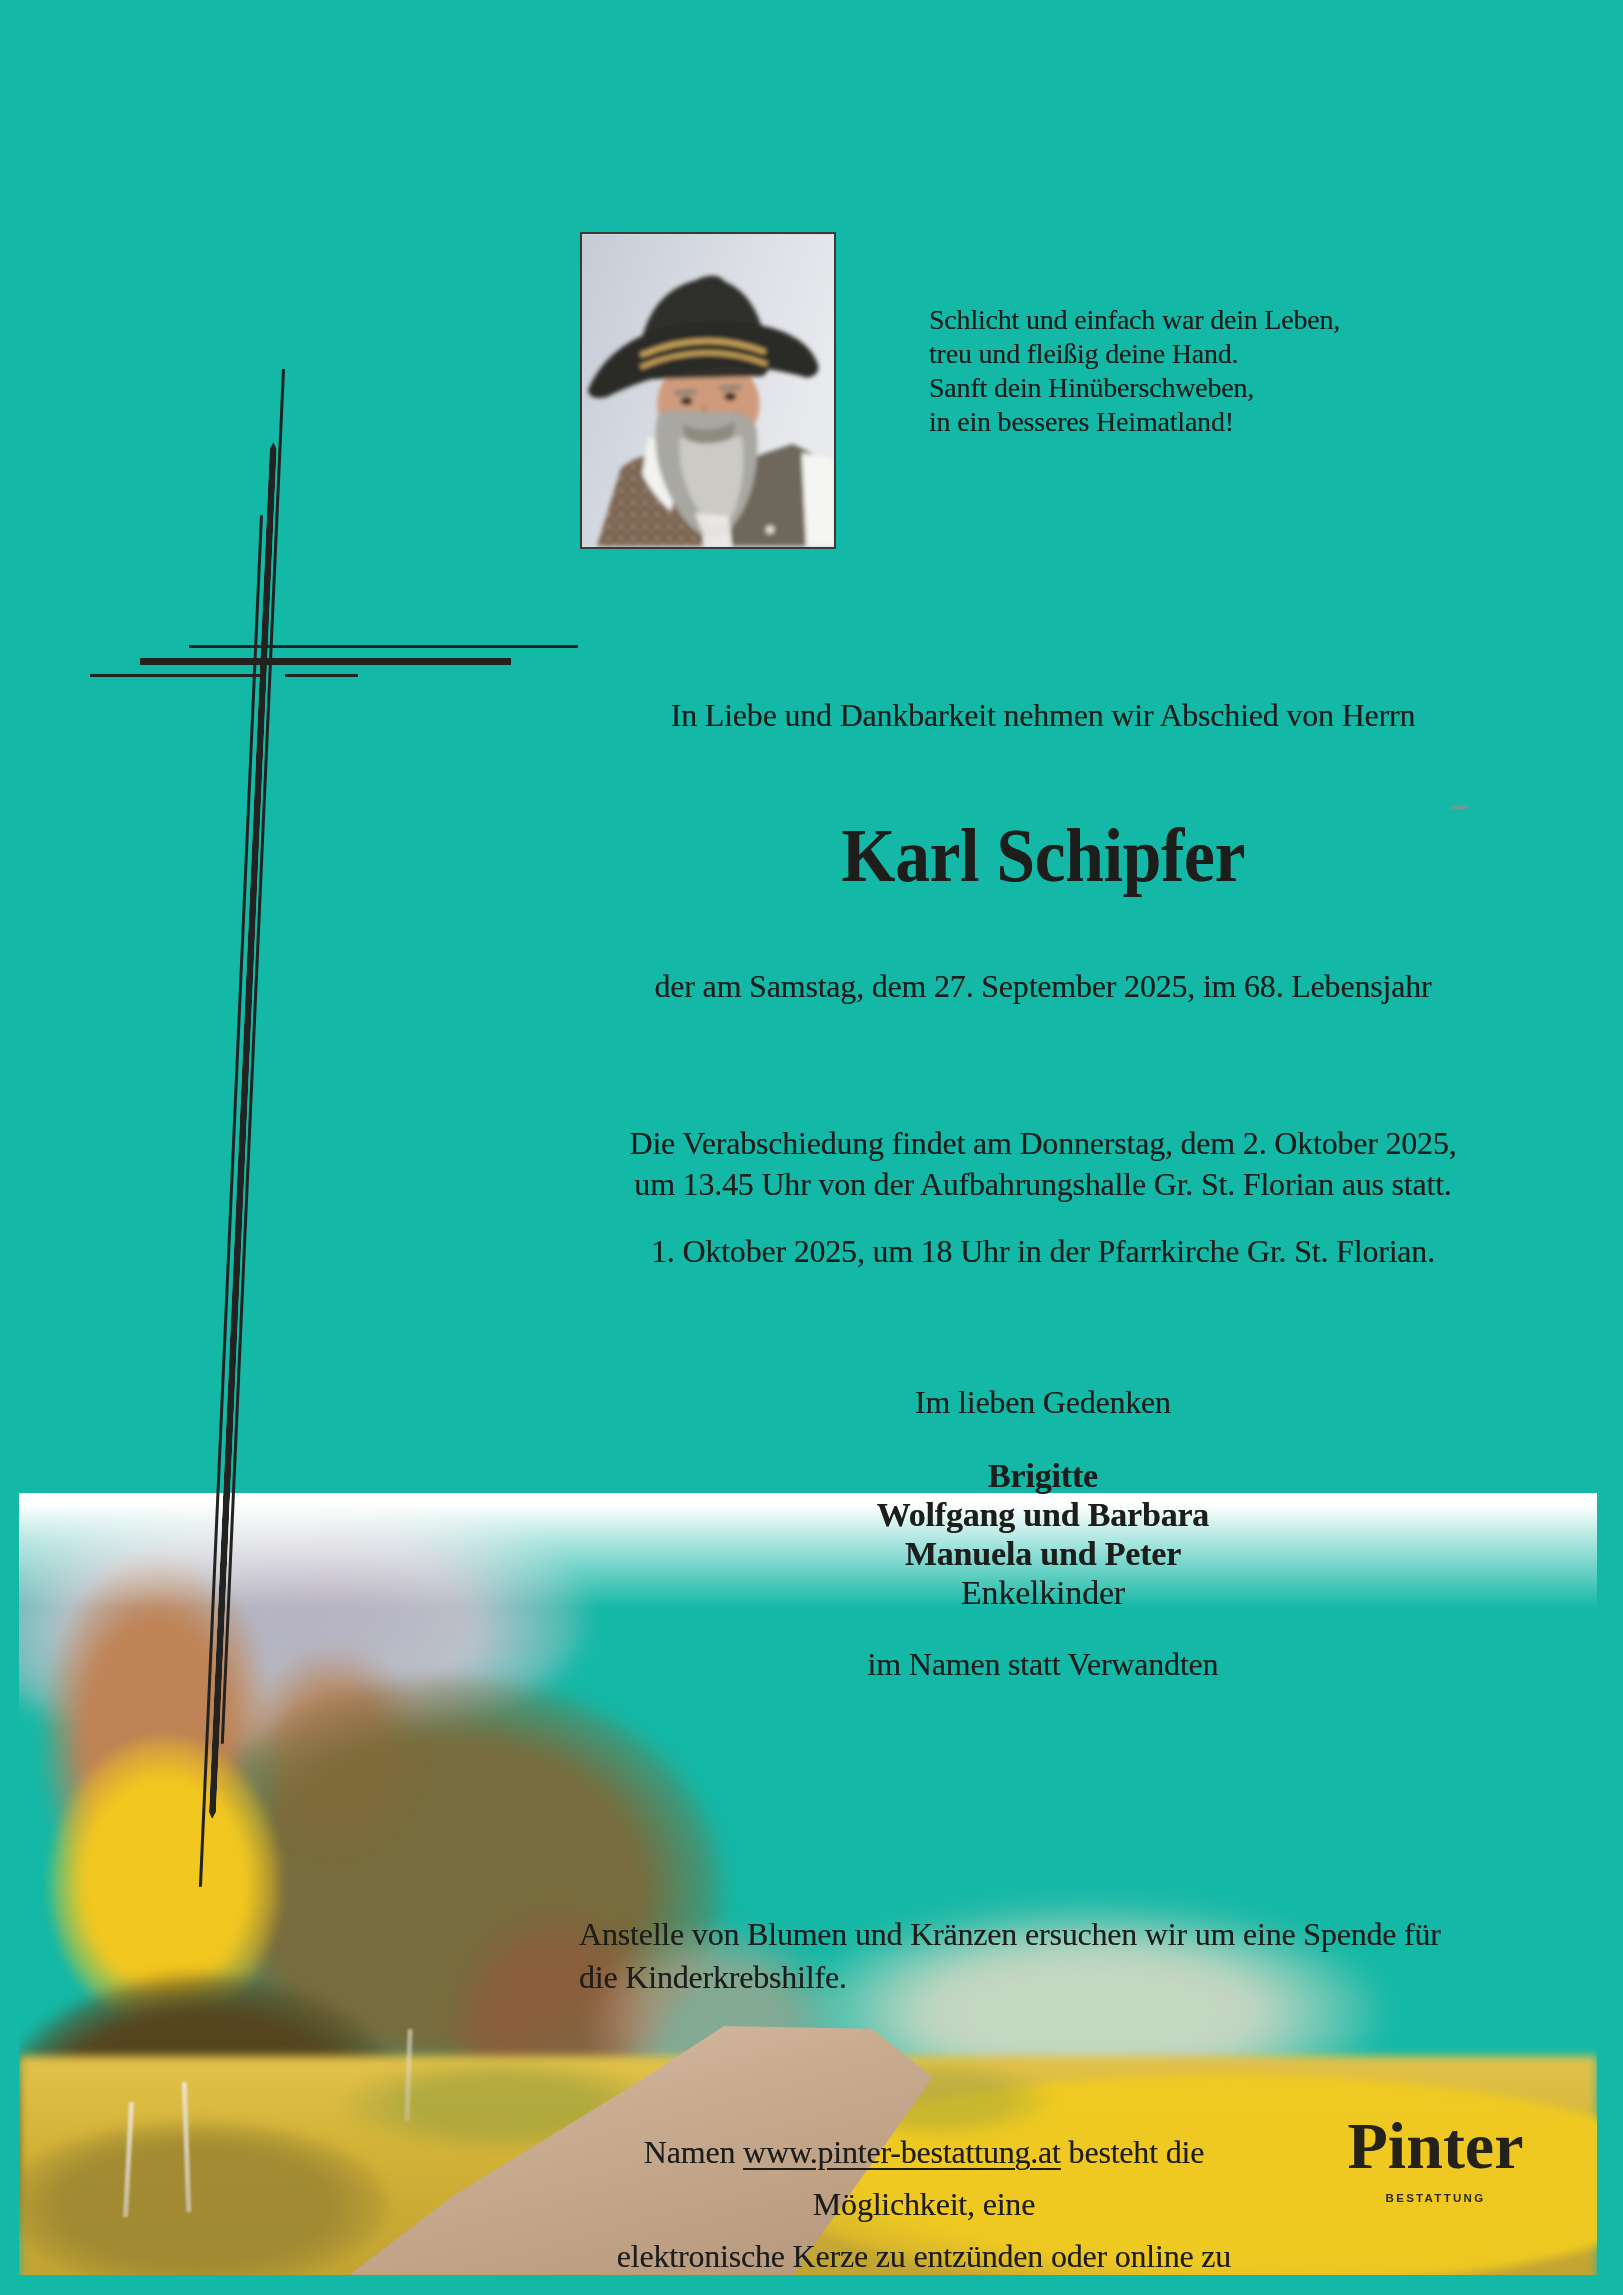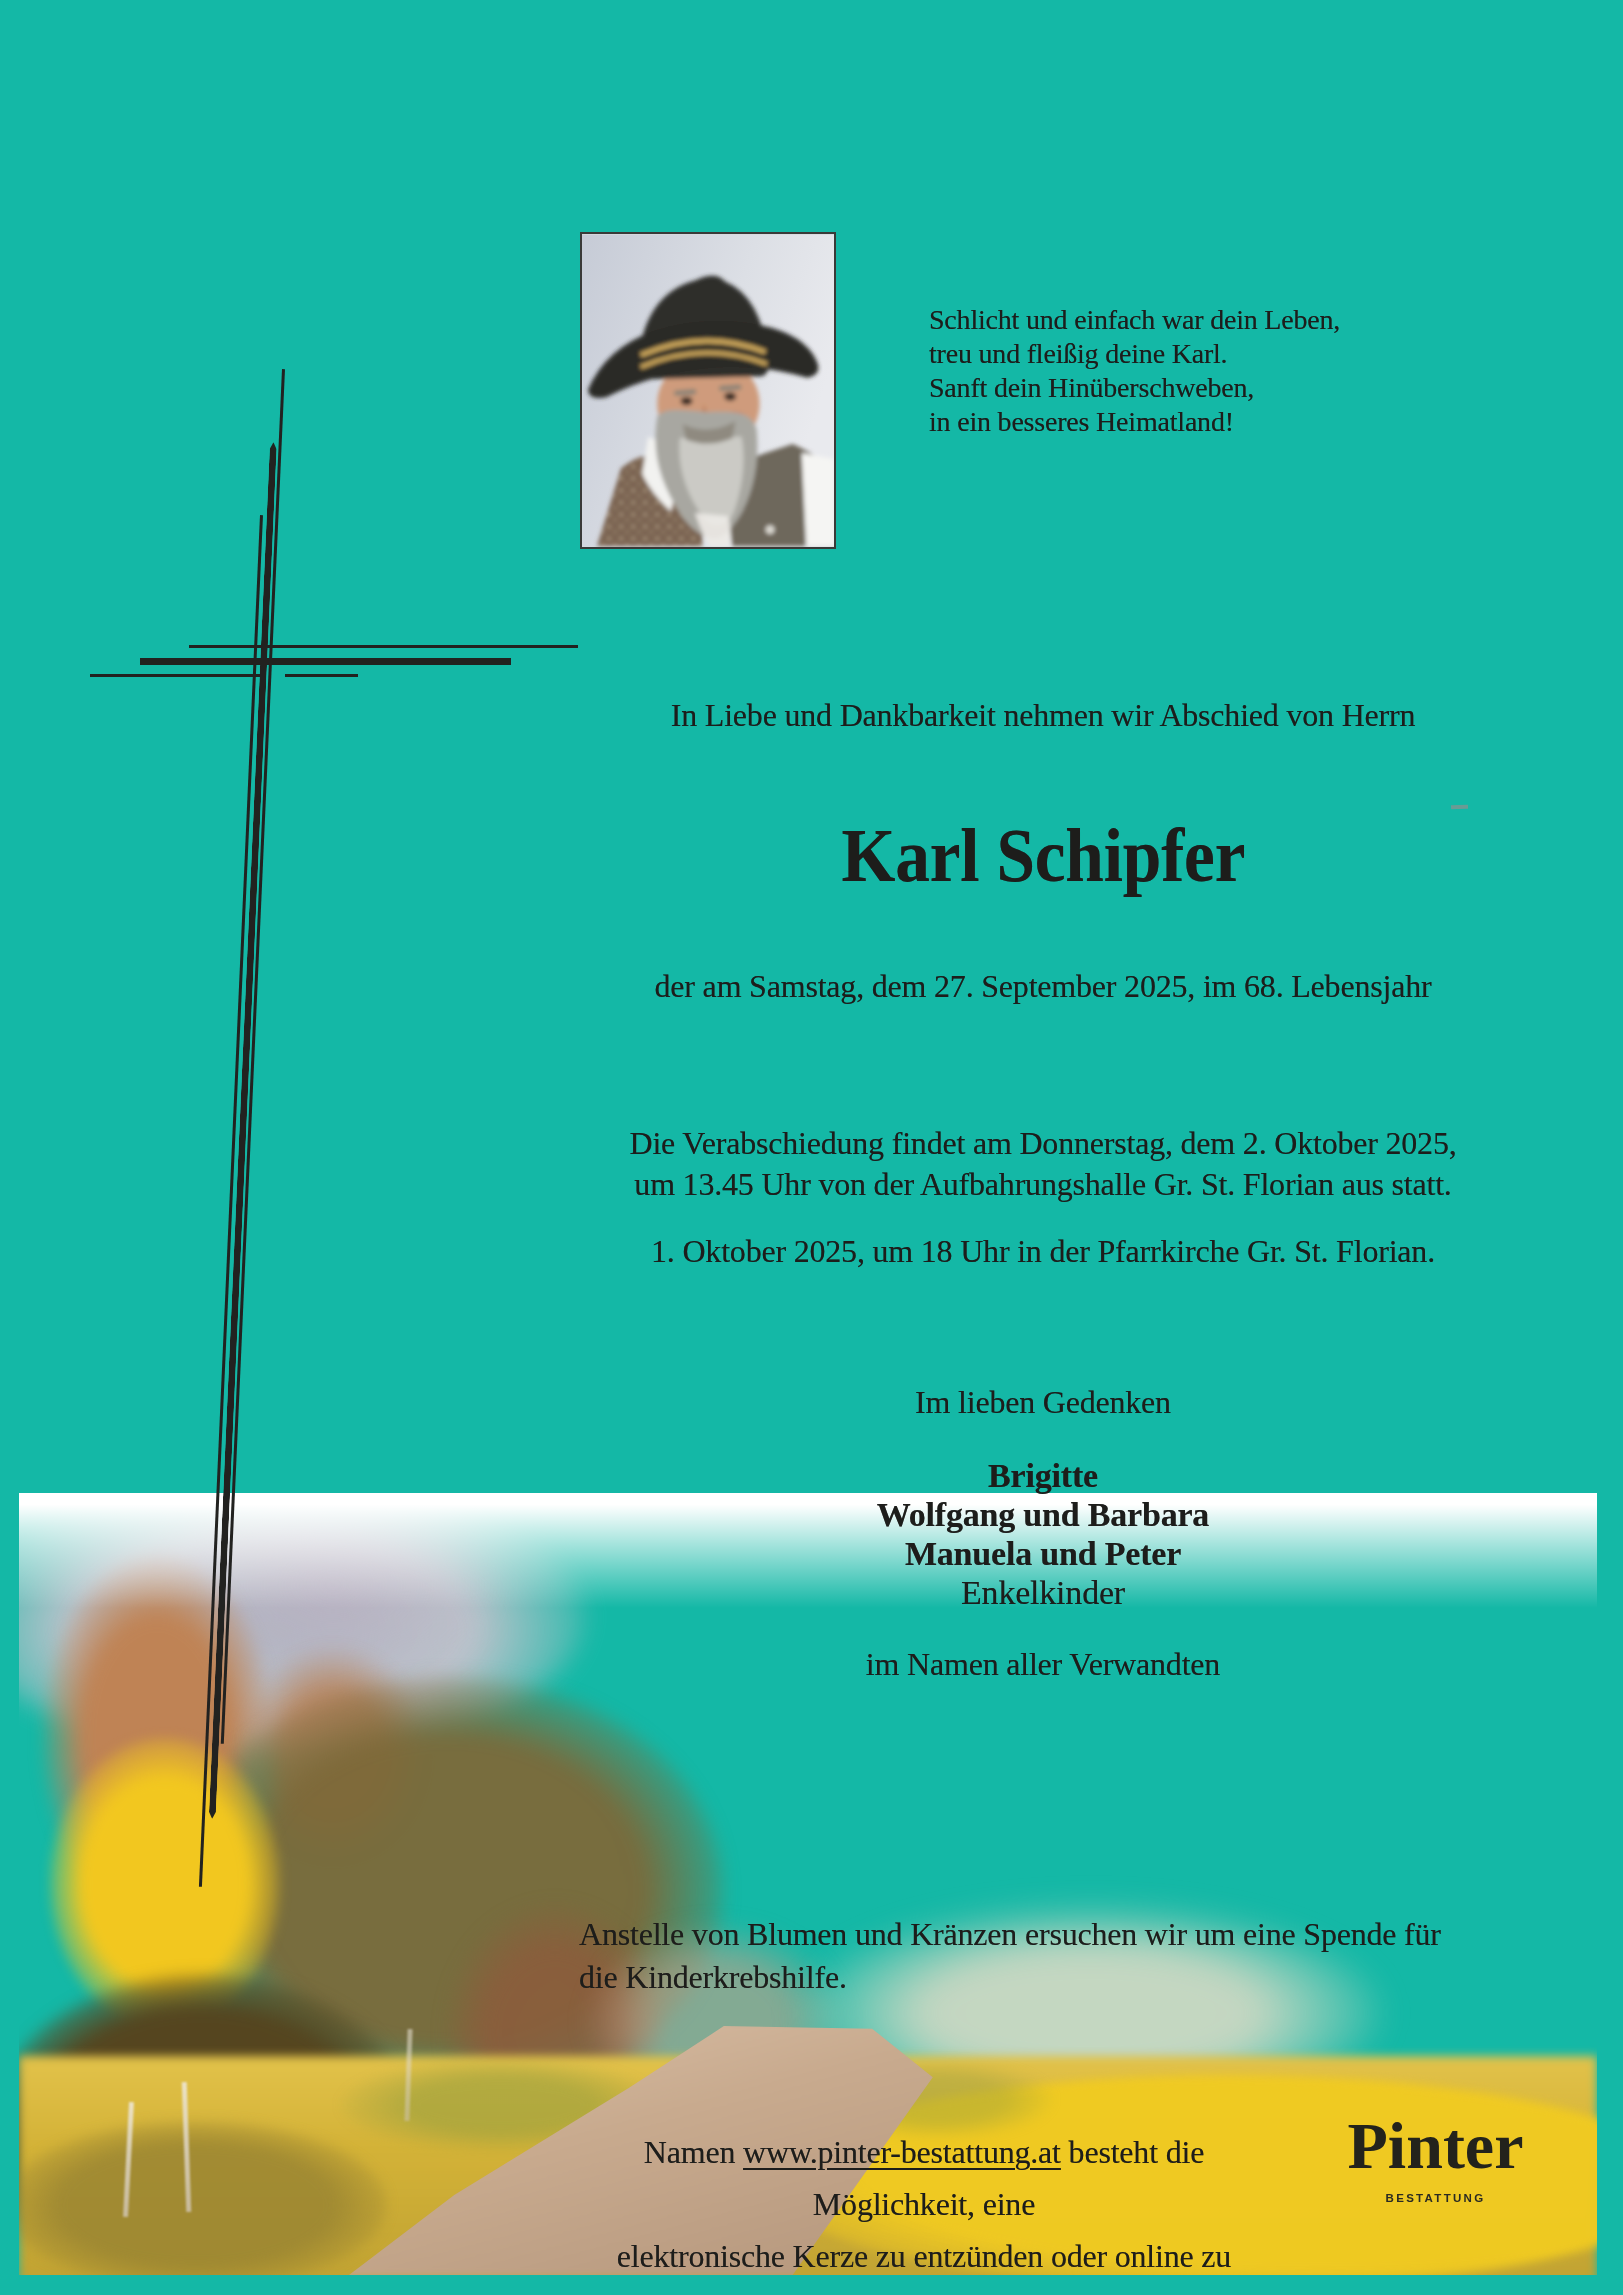--- a/index.html
+++ b/index.html
@@ -169,21 +169,21 @@
         <path d="M8,206 Q32,150 96,128 Q162,106 236,120 Q296,132 312,168 Q320,186 300,190 Q238,172 178,176 Q98,182 32,216 Q8,220 8,206 Z" fill="#2c2b27"></path>
         <path d="M78,160 Q162,124 244,156" stroke="#c9a45a" stroke-width="7" fill="none"></path>
         <path d="M78,176 Q162,140 246,172" stroke="#c9a45a" stroke-width="6" fill="none"></path>
         <circle cx="250" cy="392" r="6" fill="#dcd9d2"></circle>
       </g>
     </svg>
   </div>
 
   <div class="tblock poem">
     <div>Schlicht und einfach war dein Leben,</div>
-    <div>treu und fleißig deine Karl.</div>
+    <div>treu und fleißig deine Hand.</div>
     <div>Sanft dein Hinüberschweben,</div>
     <div>in ein besseres Heimatland!</div>
   </div>
 
   <div class="tblock centered intro">In Liebe und Dankbarkeit nehmen wir Abschied von Herrn</div>
 
   <div class="tblock centered bigname">
     <span class="squeeze">Karl Schipfer</span>
   </div>
 
@@ -202,21 +202,21 @@
 
   <div class="tblock centered gedenken">Im lieben Gedenken</div>
 
   <div class="tblock centered names">
     <div class="bold">Brigitte</div>
     <div class="bold">Wolfgang und Barbara</div>
     <div class="bold">Manuela und Peter</div>
     <div>Enkelkinder</div>
   </div>
 
-  <div class="tblock centered imnamen">im Namen aller Verwandten</div>
+  <div class="tblock centered imnamen">im Namen statt Verwandten</div>
 
   <div class="tblock donation">
     <div>Anstelle von Blumen und Kränzen ersuchen wir um eine Spende für</div>
     <div>die Kinderkrebshilfe.</div>
   </div>
 
   <div class="tblock online">
     <div><span>Namen </span><a class="weblink">www.pinter-bestattung.at</a><span> besteht die Möglichkeit, eine</span></div>
     <div>elektronische Kerze zu entzünden oder online zu kondolieren.</div>
   </div>

